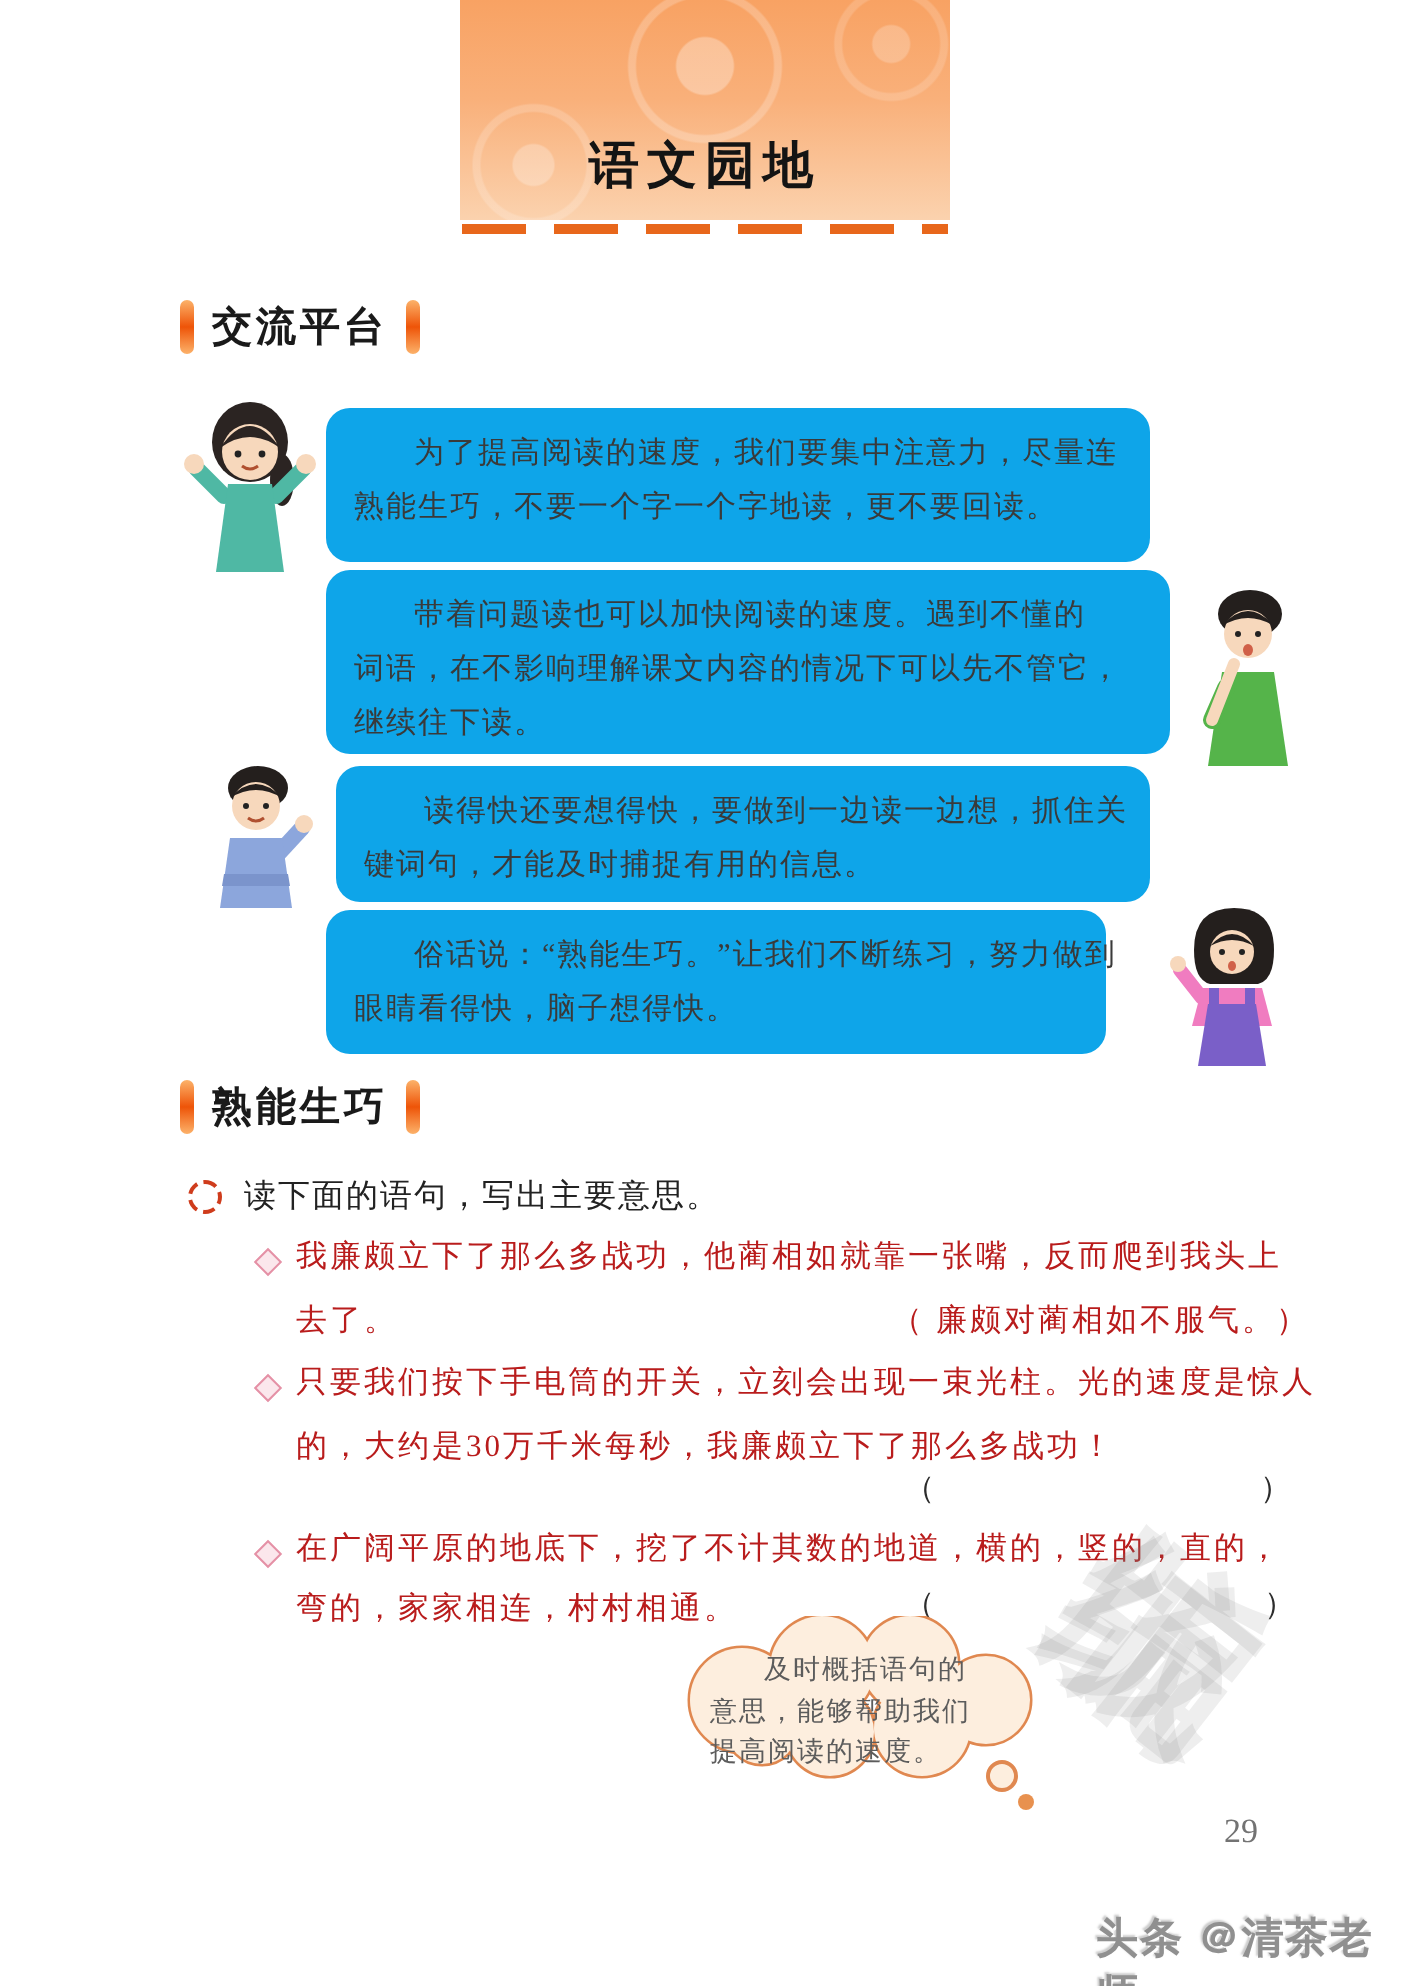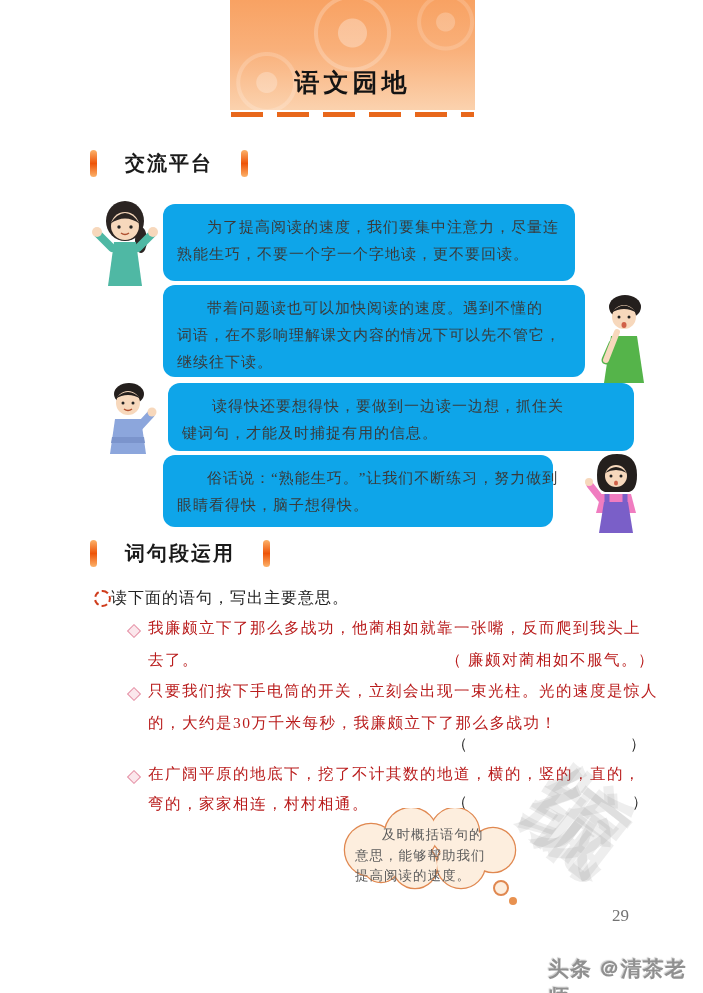--- a/index.html
+++ b/index.html
@@ -20,33 +20,33 @@
   .header-title{
     position:absolute;left:0;right:0;top:66px;text-align:center;
     font-size:25px;font-weight:bold;letter-spacing:4px;color:#141414;
     font-family:"Liberation Serif", serif;
   }
   .header-dash{
     position:absolute;left:231px;top:112px;width:243px;height:5px;
     background:repeating-linear-gradient(90deg,#e8671b 0 32px,transparent 32px 46px);
   }
   
-  .sec-header{position:absolute;display:flex;align-items:center;gap:28px;}
+  .sec-header{position:absolute;display:flex;align-items:center;gap:9px;}
   .sec-bar{width:7px;height:27px;border-radius:4px;
     background:linear-gradient(180deg,#fcb26a 0%,#ee5408 50%,#fcb26a 100%);}
   .sec-title{font-size:20px;font-weight:bold;color:#1a1a1a;letter-spacing:2px;
     font-family:"Liberation Sans", sans-serif;}
   
   .bubble{position:absolute;background:#0ea5e9;border-radius:12px;
     padding:10px 14px 0 14px;box-sizing:border-box;}
   .bubble .ln{font-size:15px;line-height:27px;letter-spacing:1px;color:#3a3a3a;white-space:nowrap;}
   .bubble .ind{text-indent:2em;}
   .avatar{position:absolute;}
   
-  .instruction-row{position:absolute;display:flex;align-items:center;}
+  .instruction-row{position:absolute;display:flex;align-items:center;gap:11px;}
   .dashed-circle{width:13px;height:13px;border:2px dashed #cf3c1c;border-radius:50%;}
   .instr-text{font-size:16px;color:#222;letter-spacing:1px;}
   .diamond{position:absolute;width:8px;height:8px;transform:rotate(45deg);
     border:1.5px solid #e591a6;background:#fbe7ec;}
   .ex-line{position:absolute;font-size:15.5px;letter-spacing:1.5px;color:#b91c1c;white-space:nowrap;}
   .ans-row{position:absolute;display:flex;justify-content:space-between;}
   .paren{position:absolute;font-size:15.5px;color:#2c2c2c;}
   
   .tip-text{position:absolute;width:168px;font-size:13.5px;line-height:20.5px;
     color:#5c5c5c;letter-spacing:1px;}
@@ -122,21 +122,21 @@
     <circle cx="35" cy="22" r="12" fill="#f7d8bc"></circle>
     <path d="M22,18 Q35,4 48,18 Q35,10 22,18 Z" fill="#241f1d"></path>
     <circle cx="30" cy="22" r="1.5" fill="#222"></circle>
     <circle cx="40" cy="22" r="1.5" fill="#222"></circle>
     <path d="M31,28 Q35,31 39,28" stroke="#b05030" stroke-width="1.5" fill="none"></path>
     <path d="M46,46 L58,33" stroke="#8ca6dc" stroke-width="8" stroke-linecap="round" fill="none"></path>
     <circle cx="59" cy="31" r="4.5" fill="#f7d8bc"></circle>
     <path d="M22,38 L48,38 L53,73 L17,73 Z" fill="#8ca6dc"></path>
     <path d="M19,56 L51,56 L52,62 L18,62 Z" fill="#7b94cc"></path>
   </svg>
-  <div class="bubble" style="left:168px;top:383px;width:466px;height:68px;">
+  <div class="bubble" style="left:168px;top:383px;width:407px;height:68px;">
     <div class="ln ind">读得快还要想得快，要做到一边读一边想，抓住关</div>
     <div class="ln">键词句，才能及时捕捉有用的信息。</div>
   </div>
 
   <div class="bubble" style="left:163px;top:455px;width:390px;height:72px;">
     <div class="ln ind">俗话说：“熟能生巧。”让我们不断练习，努力做到</div>
     <div class="ln">眼睛看得快，脑子想得快。</div>
   </div>
   <svg class="avatar" style="left:579px;top:449px;" width="73" height="84" viewBox="0 0 73 84">
     <path d="M18,26 Q18,5 38,5 Q58,5 58,26 Q58,41 50,43 L26,43 Q18,41 18,26 Z" fill="#241f1d"></path>
@@ -148,21 +148,21 @@
     <path d="M22,50 L11,36" stroke="#f07cc0" stroke-width="7" stroke-linecap="round" fill="none"></path>
     <circle cx="10" cy="33" r="4" fill="#f7d8bc"></circle>
     <path d="M22,45 L52,45 L57,64 L17,64 Z" fill="#f07cc0"></path>
     <path d="M25,53 L49,53 L54,84 L20,84 Z" fill="#7a5fc8"></path>
     <path d="M28,45 L28,56" stroke="#7a5fc8" stroke-width="5"></path>
     <path d="M46,45 L46,56" stroke="#7a5fc8" stroke-width="5"></path>
   </svg>
 
   <div class="sec-header" style="left:90px;top:540px;">
     <div class="sec-bar"></div>
-    <div class="sec-title">词句段运用</div>
+    <div class="sec-title">熟能生巧</div>
     <div class="sec-bar"></div>
   </div>
 
   <div class="instruction-row" style="left:94px;top:588px;">
     <div class="dashed-circle"></div>
     <div class="instr-text">读下面的语句，写出主要意思。</div>
   </div>
 
   <div class="diamond" style="left:129px;top:626px;"></div>
   <div class="ex-line" style="left:148px;top:618px;">我廉颇立下了那么多战功，他蔺相如就靠一张嘴，反而爬到我头上</div>

